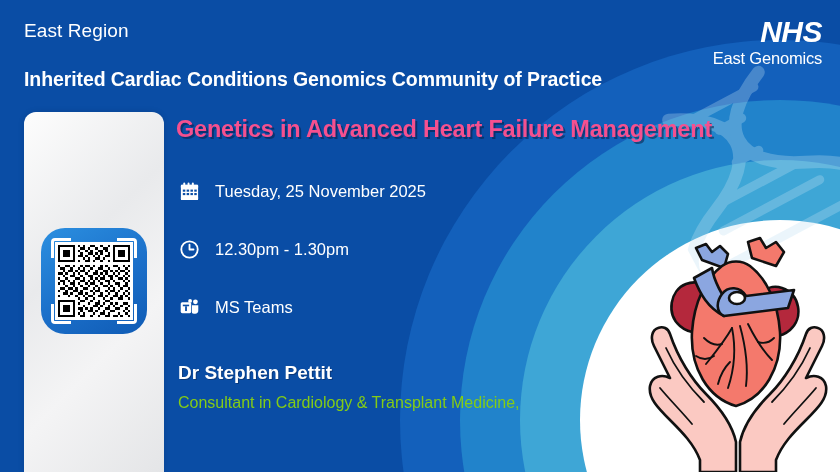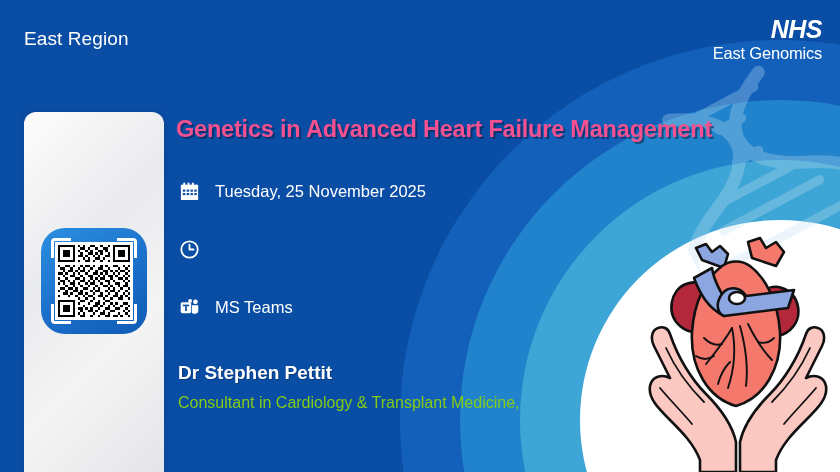--- a/index.html
+++ b/index.html
@@ -46,21 +46,21 @@
   }
 
   
   #header {
     position: absolute;
     left: 0; top: 0; width: 840px; height: 108px;
     z-index: 20;
   }
   #region-label {
     position: absolute;
-    left: 24px; top: 28px;
+    left: 24px; top: 20px;
     color: #ffffff;
     font-size: 19px;
     font-weight: 400;
     letter-spacing: 0.1px;
   }
   #community-label {
     position: absolute;
     left: 24px; top: 68px;
     color: #ffffff;
     font-size: 19.5px;
@@ -68,21 +68,21 @@
     letter-spacing: -0.1px;
   }
   #nhs-logo {
     position: absolute;
     right: 18px; top: 17px;
     text-align: right;
     line-height: 1;
   }
   #nhs-mark {
     color: #ffffff;
-    font-size: 25px;
+    font-size: 30px;
     font-weight: bold;
     font-style: italic;
     letter-spacing: -0.5px;
     display: block;
   }
   #nhs-sub {
     color: #ffffff;
     font-size: 16.5px;
     font-weight: normal;
     display: block;
@@ -267,20 +267,21 @@
       <path d="M182 100 C188 102, 190 110, 186 118 L170 150 C178 146, 188 148, 190 158 C192 170, 182 180, 170 192 C158 204, 146 216, 140 232 L140 244 L104 244 L104 214 C108 196, 120 180, 134 166 C148 152, 162 130, 170 106 C172 100, 177 98, 182 100 Z" fill="#fbc9c2"></path>
       <g fill="none" stroke="#111111" stroke-width="1.8">
         <path d="M174 120 C164 142, 150 160, 136 174"></path>
         <path d="M180 160 C170 172, 158 184, 148 196"></path>
       </g>
     </g>
   </svg>
 
   <div id="header">
     <div id="region-label">East Region</div>
+    <div id="community-label">Inherited Cardiac Conditions Genomics Community of Practice</div>
     <div id="nhs-logo">
       <span id="nhs-mark">NHS</span>
       <span id="nhs-sub">East Genomics</span>
     </div>
   </div>
 
   <div id="register-card">
     <div id="qr-tile">
       <div class="qr-bracket" id="qb-tl"></div>
       <div class="qr-bracket" id="qb-tr"></div>
@@ -552,20 +553,21 @@
       <span class="detail-text">Tuesday, 25 November 2025</span>
     </div>
 
     <div class="detail-row" id="row-time">
       <span class="detail-icon">
         <svg viewBox="0 0 22 22" width="21" height="21">
           <circle cx="11" cy="11" r="8.6" fill="none" stroke="#ffffff" stroke-width="1.9"></circle>
           <path d="M11 5.8 V11 H15.2" fill="none" stroke="#ffffff" stroke-width="1.9" stroke-linecap="round" stroke-linejoin="round"></path>
         </svg>
       </span>
+      <span class="detail-text">12.30pm - 1.30pm</span>
     </div>
 
     <div class="detail-row" id="row-venue">
       <span class="detail-icon">
         <svg viewBox="0 0 22 22" width="21" height="21">
           <circle cx="17.2" cy="5" r="2.5" fill="#ffffff"></circle>
           <circle cx="11.6" cy="4.1" r="2" fill="#ffffff"></circle>
           <path d="M13.6 8.6h6.6v5.6a3.3 3.3 0 0 1-3.3 3.3h-1.2a3.3 3.3 0 0 1-2.1-.8z" fill="#ffffff"></path>
           <rect x="1.8" y="5.4" width="11" height="11.5" rx="1.6" fill="#ffffff"></rect>
           <g fill="#0a4da5">

